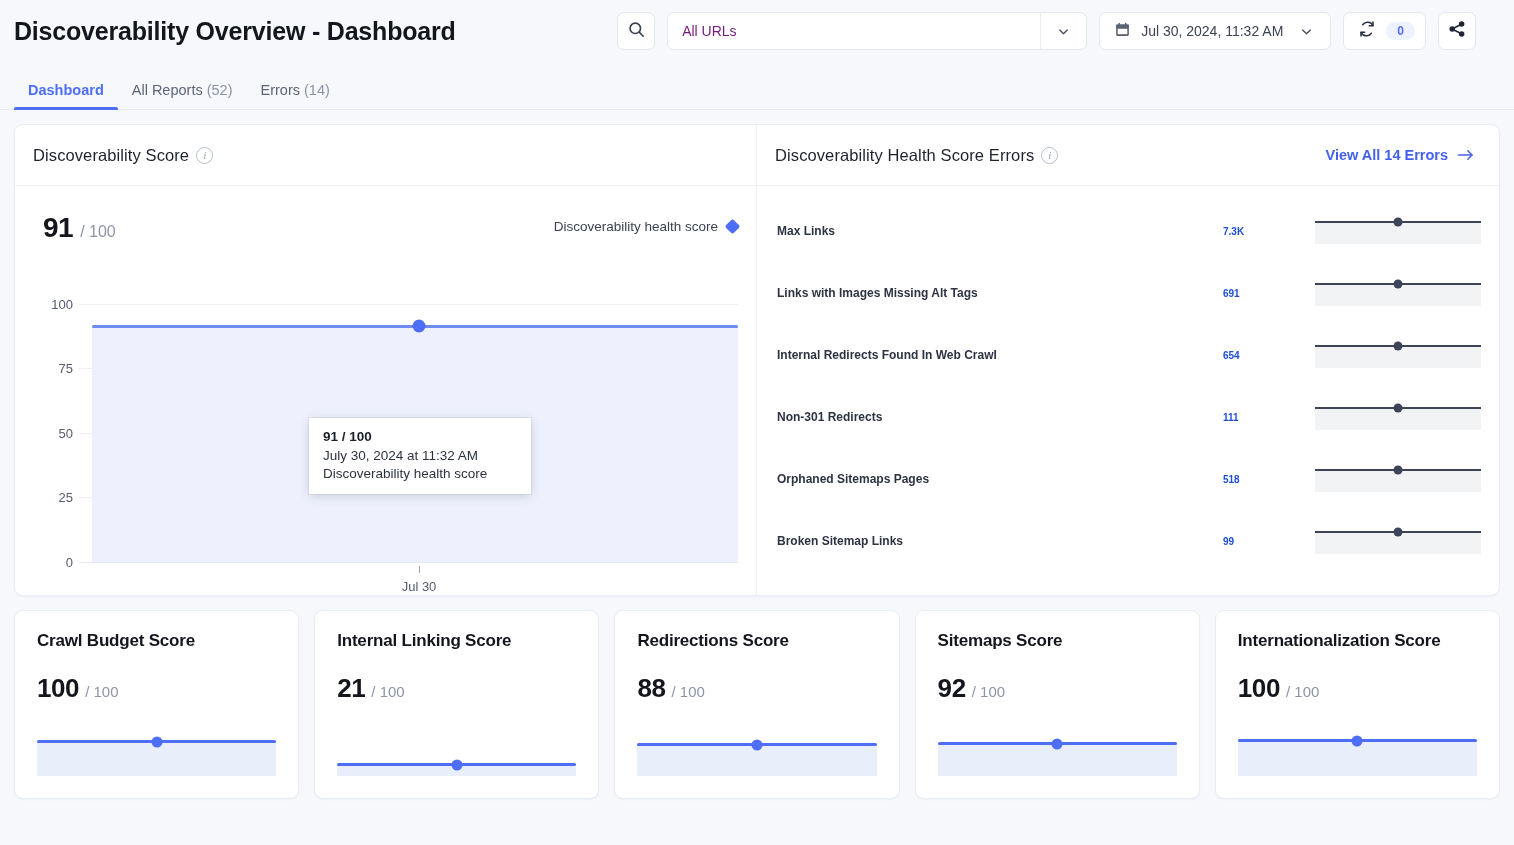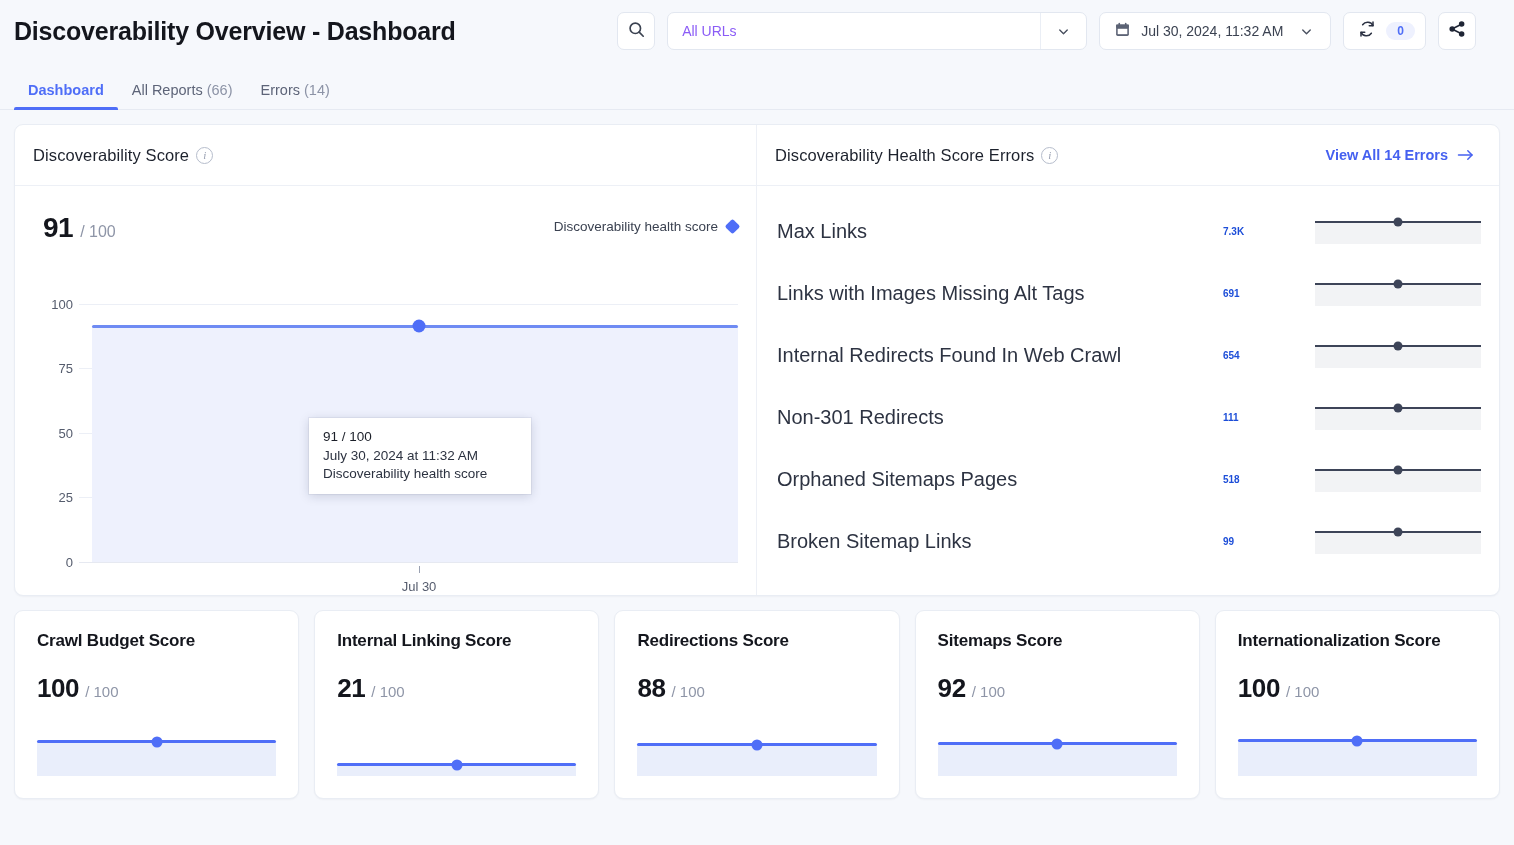--- a/index.html
+++ b/index.html
@@ -52,21 +52,21 @@
     border-radius: 7px;
     width: 420px;
     height: 38px;
     overflow: hidden;
   }
   .url-select .val {
     flex: 1;
     display: flex; align-items: center;
     padding: 0 14px;
     font-size: 14px;
-    color: #8b5cf6;
+    color: #701a75;
   }
   .url-select .caret {
     width: 46px;
     border-left: 1px solid #eaeef5;
     display: flex; align-items: center; justify-content: center;
   }
   .date-select {
     display: flex;
     align-items: center;
     background: #fff;
@@ -205,21 +205,21 @@
 
   .tooltip {
     position: absolute;
     left: 294px; top: 232px;
     width: 222px;
     background: #fff;
     box-shadow: 0 2px 10px rgba(20,28,60,.17), 0 0 0 1px rgba(20,28,60,.05);
     padding: 11px 14px 13px 14px;
     z-index: 9;
   }
-  .tooltip .t1 { font-size: 13.5px; font-weight: 400; color: #1b1f29; margin-bottom: 4px; }
+  .tooltip .t1 { font-size: 13.5px; font-weight: 700; color: #1b1f29; margin-bottom: 4px; }
   .tooltip .t2 { font-size: 13.5px; color: #2c3240; margin-bottom: 3px; }
   .tooltip .t3 { font-size: 13.5px; color: #2c3240; }
 
   .plot { position: absolute; left: 0; top: 70px; right: 0; bottom: 0; }
   .ytick {
     position: absolute;
     left: 0; width: 58px;
     text-align: right;
     font-size: 13px;
     color: #555c6d;
@@ -261,24 +261,25 @@
   }
 
   
   .errors-body { flex: 1; padding: 14px 18px 0 20px; }
   .err-row {
     display: flex;
     align-items: center;
     height: 62px;
   }
   .err-label {
-    font-size: 20px;
+    font-size: 12px;
     color: #2d3342;
     flex: 1;
     white-space: nowrap;
+    font-weight: bold;
   }
   .err-value {
     width: 92px;
     text-align: left;
     font-size: 10px;
     font-weight: 700;
     color: #1d4ed8;
     padding-right: 16px;
   }
   .err-spark {
@@ -425,21 +426,21 @@
     </div>
 
   </div>
 </div>
 
 <div class="tabs">
   <div class="tab active">
     <span>Dashboard</span><span class="cnt"></span>
   </div>
   <div class="tab">
-    <span>All Reports</span> <span class="cnt">(66)</span>
+    <span>All Reports</span> <span class="cnt">(52)</span>
   </div>
   <div class="tab">
     <span>Errors</span> <span class="cnt">(14)</span>
   </div>
 </div>
 
 <div class="wrap">
   <div class="panel">
 
     <div class="panel-half left">

